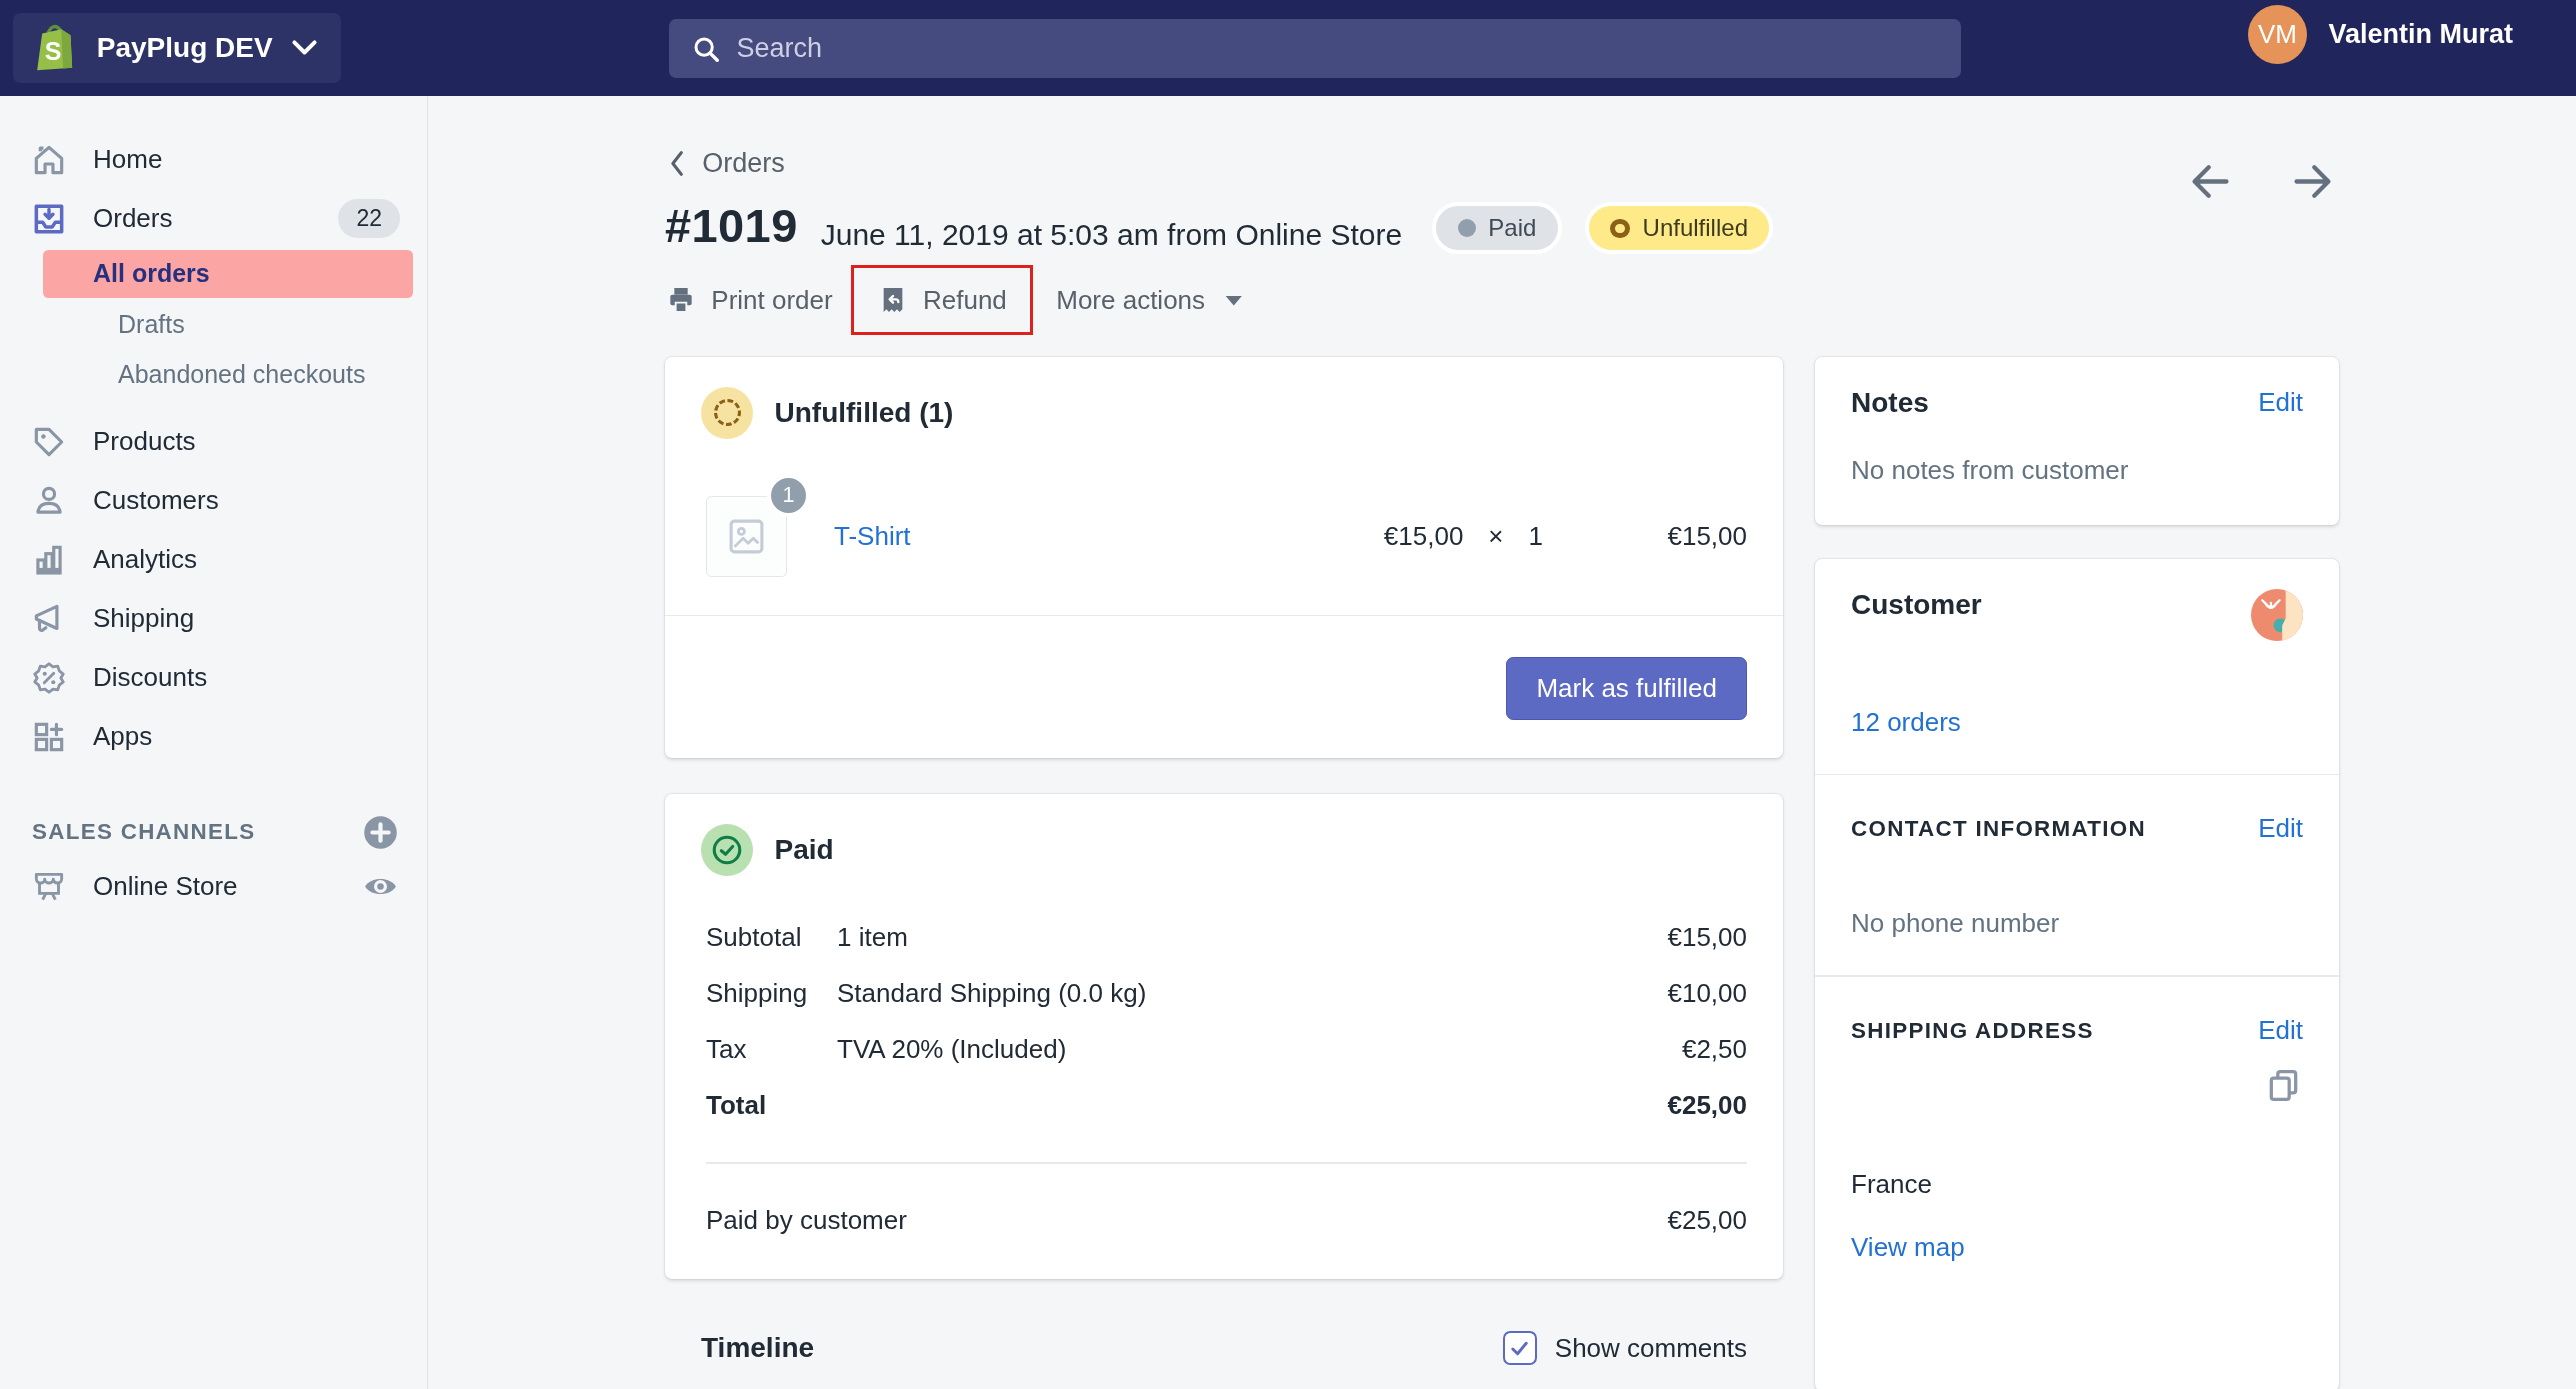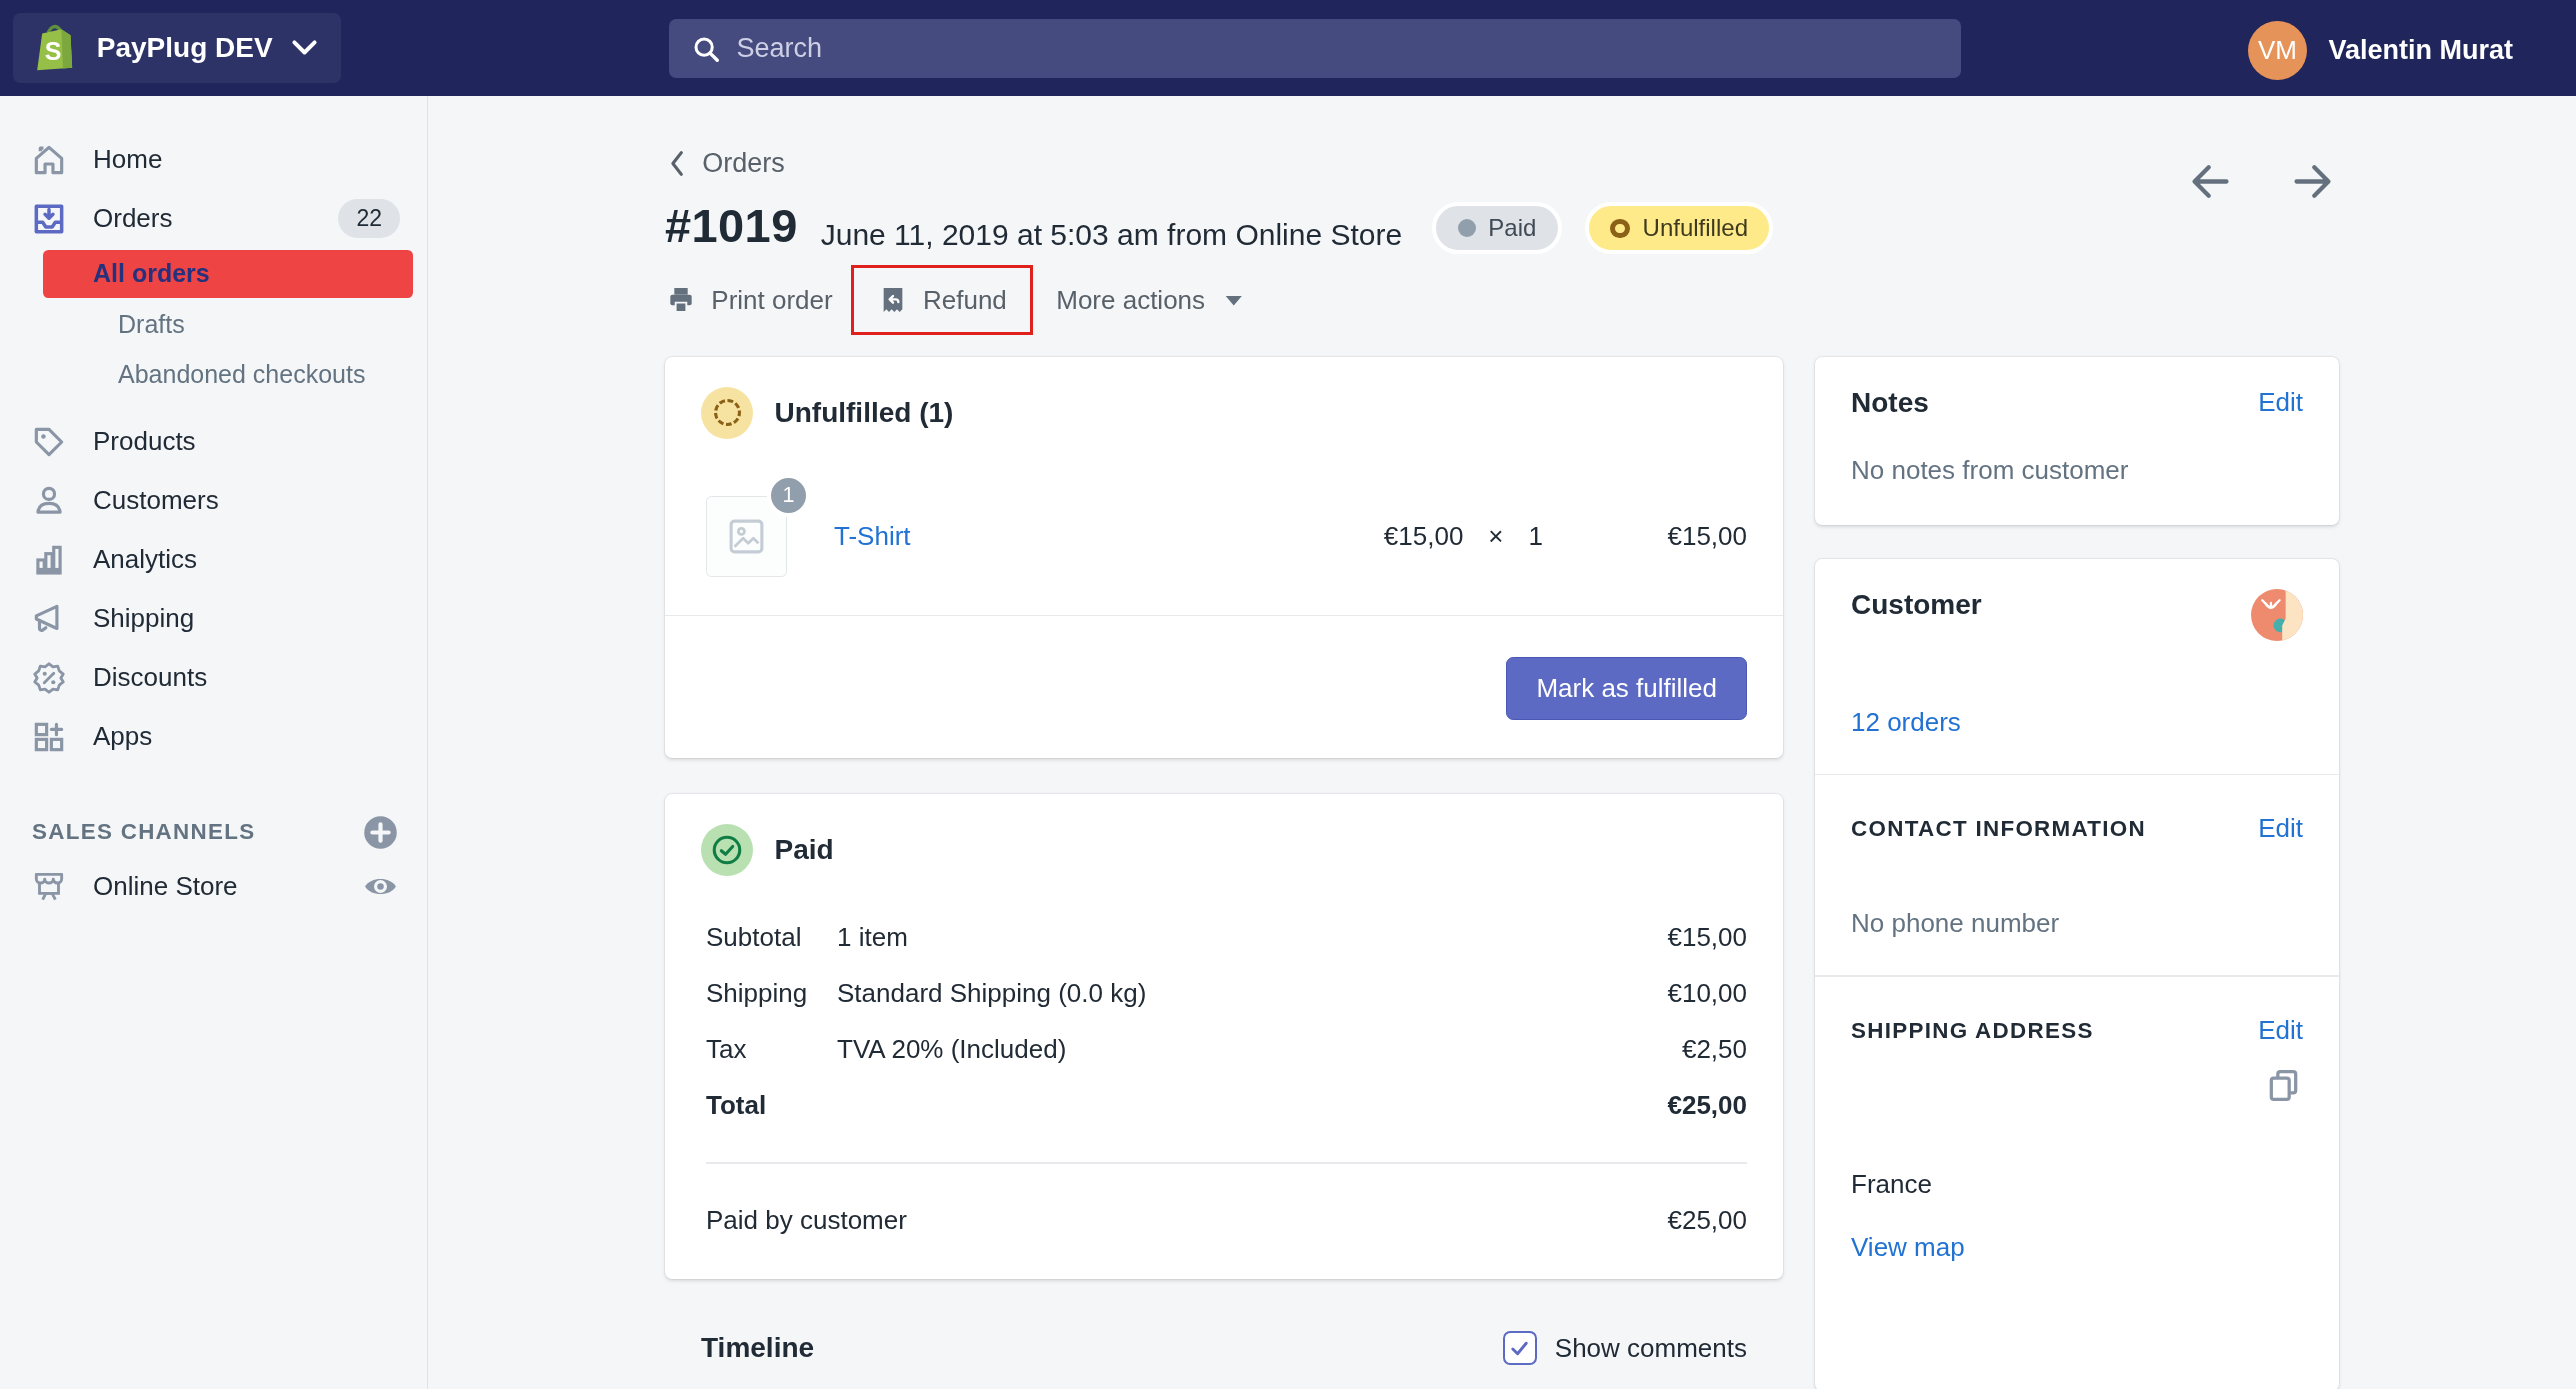--- a/index.html
+++ b/index.html
@@ -21,21 +21,21 @@
   .store-name { color: #fff; font-size: 28px; font-weight: 700; }
   .search-wrap {
     position: absolute; left: 669px; top: 19px; width: 1292px; height: 59px;
     background: #454b7e; border-radius: 7.2px; display: flex; align-items: center; padding: 0 21.5px; gap: 16px;
   }
   .search-input {
     background: transparent; border: none; outline: none; color: #fff;
     font-size: 27px; flex: 1; font-family: inherit;
   }
   .search-input::placeholder { color: #cdd0e4; opacity: 1; }
-  .user { position: absolute; right: 63px; top: 16px; height: 68px; display: flex; align-items: center; gap: 21.5px; cursor: pointer; }
+  .user { position: absolute; right: 63px; top: 0; height: 68px; display: flex; align-items: center; gap: 21.5px; cursor: pointer; }
   .avatar-initials {
     width: 59px; height: 59px; border-radius: 50%; background: #e6935a;
     color: #fff; font-size: 26px; display: flex; align-items: center; justify-content: center;
   }
   .user-name { color: #fff; font-size: 27px; font-weight: 600; }
 
   
   .app { display: flex; height: 1294px; }
   .sidebar {
     width: 428px; flex: 0 0 428px; border-right: 1.8px solid #dfe3e8;
@@ -53,21 +53,21 @@
   .count-badge {
     margin-left: auto; background: #dfe3e8; color: #212b36; font-size: 23px;
     padding: 6.3px 18px; border-radius: 23px;
   }
   .sub-item {
     height: 50px; display: flex; align-items: center; padding-left: 118px;
     font-size: 25px; color: #637381; cursor: pointer;
   }
   .sub-item.selected {
     margin: 1.8px 14.3px 1.8px 43px; padding-left: 50px; height: 48px;
-    background: #ef4444; border-radius: 5.4px; color: #26317e; font-weight: 700;
+    background: #fca5a5; border-radius: 5.4px; color: #26317e; font-weight: 700;
   }
   .sub-list { margin-bottom: 12.5px; }
   .sales-header {
     margin-top: 41px; display: flex; align-items: center; padding: 0 27px 0 32px;
     font-size: 22.4px; font-weight: 700; letter-spacing: 1.3px; color: #637381; height: 50px;
   }
   .sales-header .plus-btn { margin-left: auto; cursor: pointer; display: flex; }
   .channel-item {
     display: flex; align-items: center; height: 59px; padding: 0 27px 0 30px;
     font-size: 26px; color: #212b36; cursor: pointer; gap: 25px;

